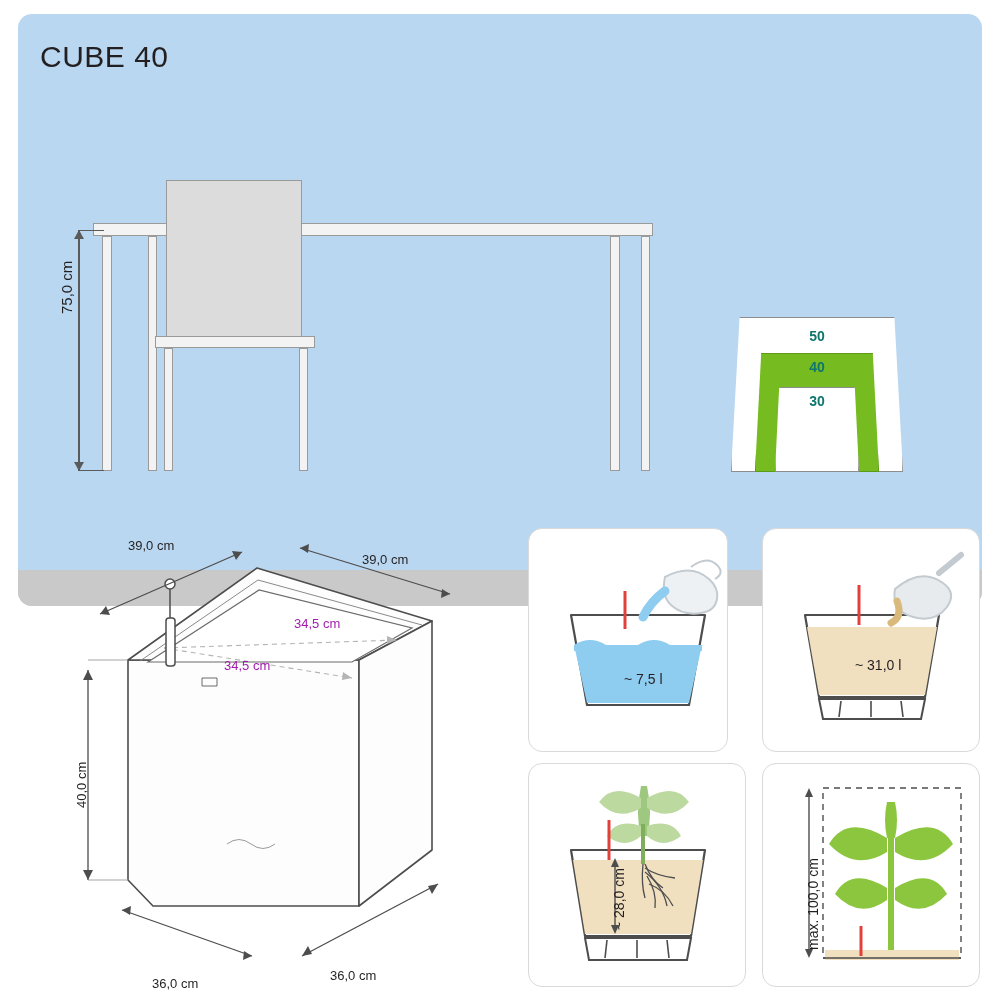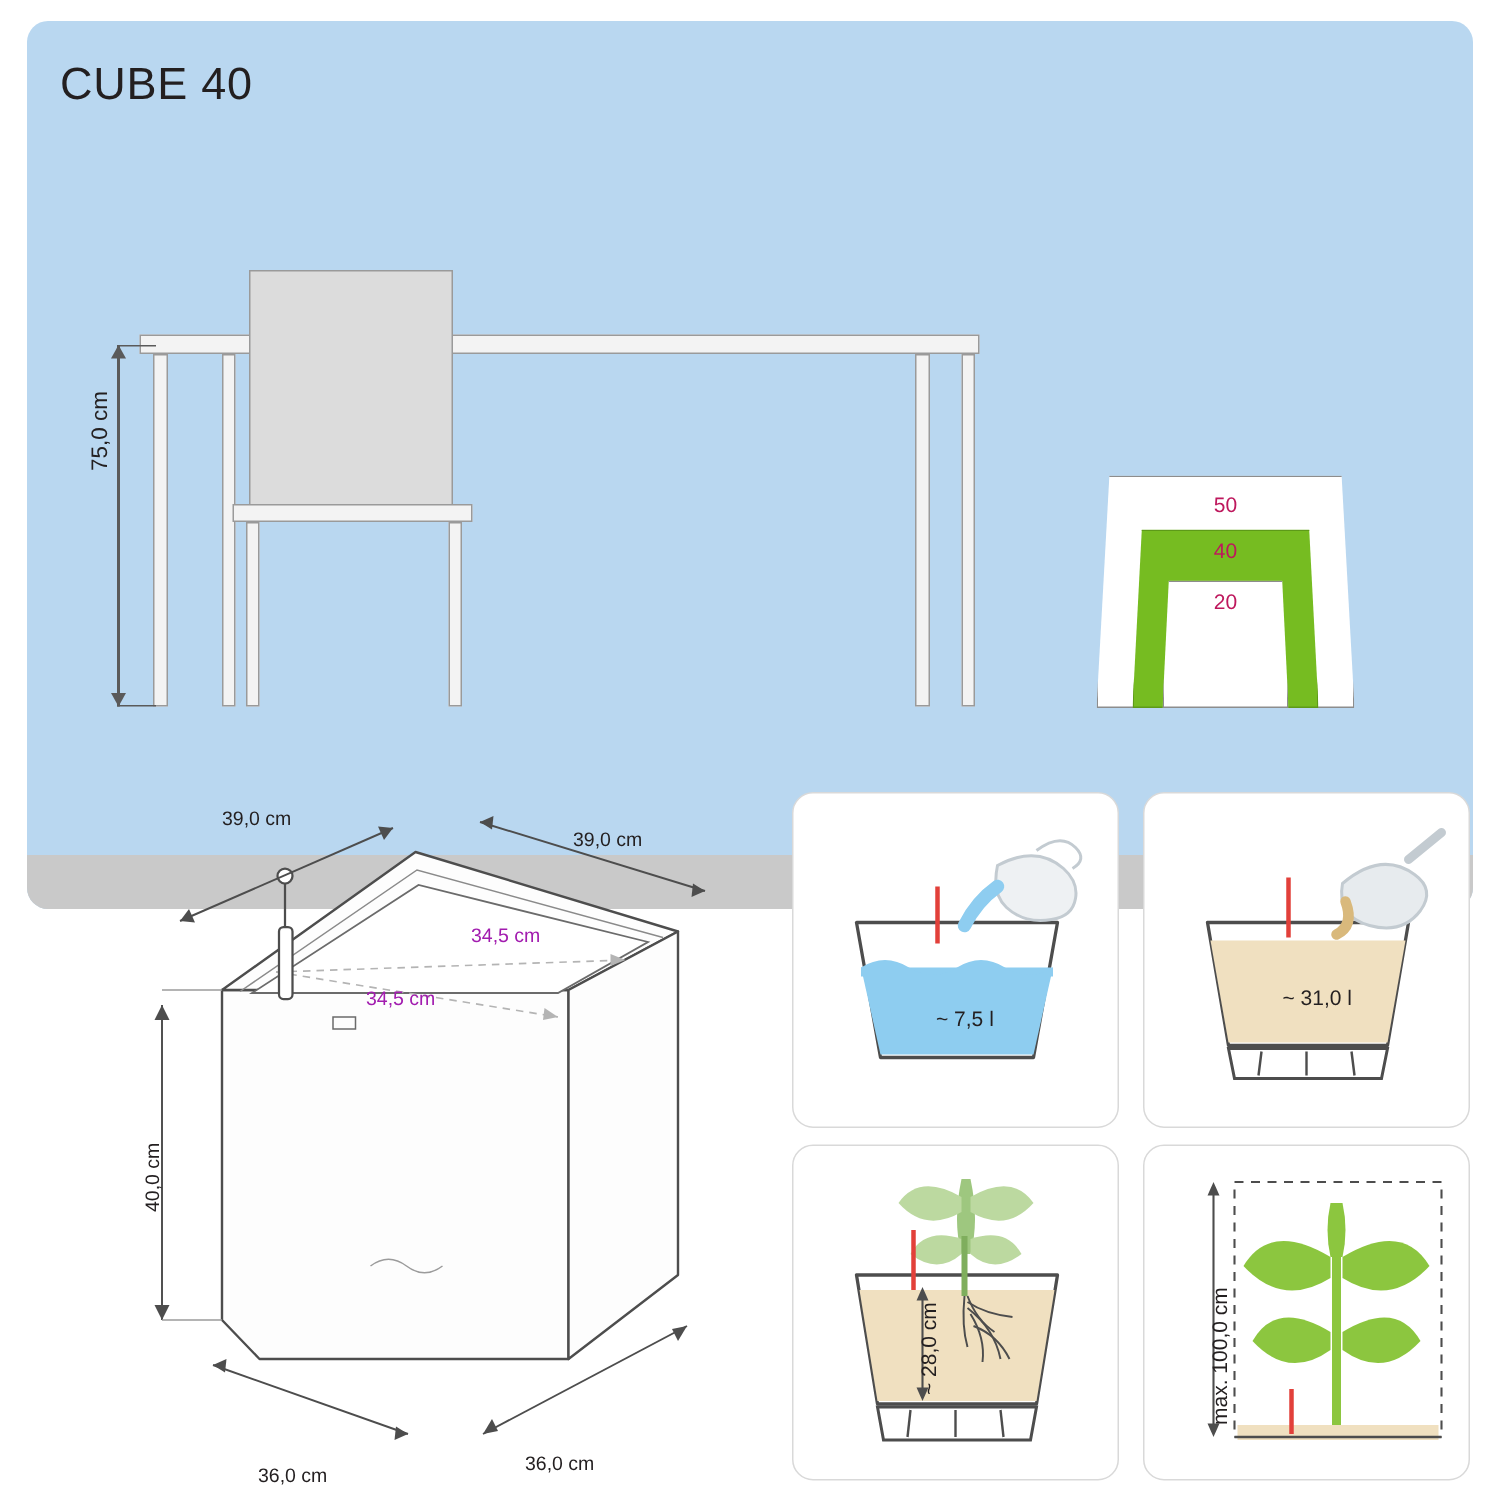--- a/index.html
+++ b/index.html
@@ -85,45 +85,45 @@
     left:24px;top:36px;width:124px;height:119px;
     background:#76bc21;border:1.4px solid #5d9a18;
     clip-path:polygon(5% 0,95% 0,100% 100%,0% 100%);
   }
   .pot-30{
     left:44px;top:70px;width:84px;height:85px;
     background:#ffffff;border:1.4px solid #8d8d8d;
     clip-path:polygon(5% 0,95% 0,100% 100%,0% 100%);
   }
   .pot-label{
-    position:absolute;width:100%;text-align:center;font-size:14px;color:#be185d;
+    position:absolute;width:100%;text-align:center;font-size:14px;color:#0f766e;font-weight:bold;
   }
   .pl50{left:0;top:11px;}
   .pl40{left:24px;top:42px;width:124px;text-align:center;}
   .pl30{left:44px;top:76px;width:84px;}
 
   
   .tech{
-    position:absolute;left:72px;top:528px;width:450px;height:460px;
+    position:absolute;left:52px;top:528px;width:450px;height:460px;
   }
   .tech svg{position:absolute;left:0;top:0;}
   .tech-label{
     position:absolute;font-size:13px;color:#231f20;white-space:nowrap;
   }
   .tech-label.gray{color:#a21caf;}
   .tech-label.vert{
     transform:rotate(-90deg);transform-origin:left top;
   }
 
   
   .card{
     position:absolute;background:#ffffff;border:1.6px solid #d9d9d9;border-radius:14px;
     box-sizing:border-box;
   }
-  .card-1{left:528px;top:528px;width:218px;height:224px;}
+  .card-1{left:528px;top:528px;width:200px;height:224px;}
   .card-2{left:762px;top:528px;width:218px;height:224px;}
   .card-3{left:528px;top:763px;width:218px;height:224px;}
   .card-4{left:762px;top:763px;width:218px;height:224px;}
   .card svg{position:absolute;left:0;top:0;}
   .card-text{
     position:absolute;font-size:14px;color:#231f20;white-space:nowrap;
   }
   .card-text.vert{transform:rotate(-90deg);transform-origin:left top;}
 </style>
 </head>
@@ -149,21 +149,21 @@
   <div class="dim-tick t2"></div>
   <div class="dim-v-line"></div>
   <div class="dim-v-label">75,0 cm</div>
 
   <div class="pots">
     <div class="pot pot-50"></div>
     <div class="pot pot-40"></div>
     <div class="pot pot-30"></div>
     <div class="pot-label pl50">50</div>
     <div class="pot-label pl40">40</div>
-    <div class="pot-label pl30">20</div>
+    <div class="pot-label pl30">30</div>
   </div>
 </div>
 
 <div class="tech">
   <svg width="450" height="460" viewBox="0 0 450 460">
 
     <g fill="#fdfdfd" stroke="#4d4d4d" stroke-width="1.6" stroke-linejoin="round">
 
       <path d="M76 132 L76 352 L101 378 L307 378 L307 132 Z"></path>
 

